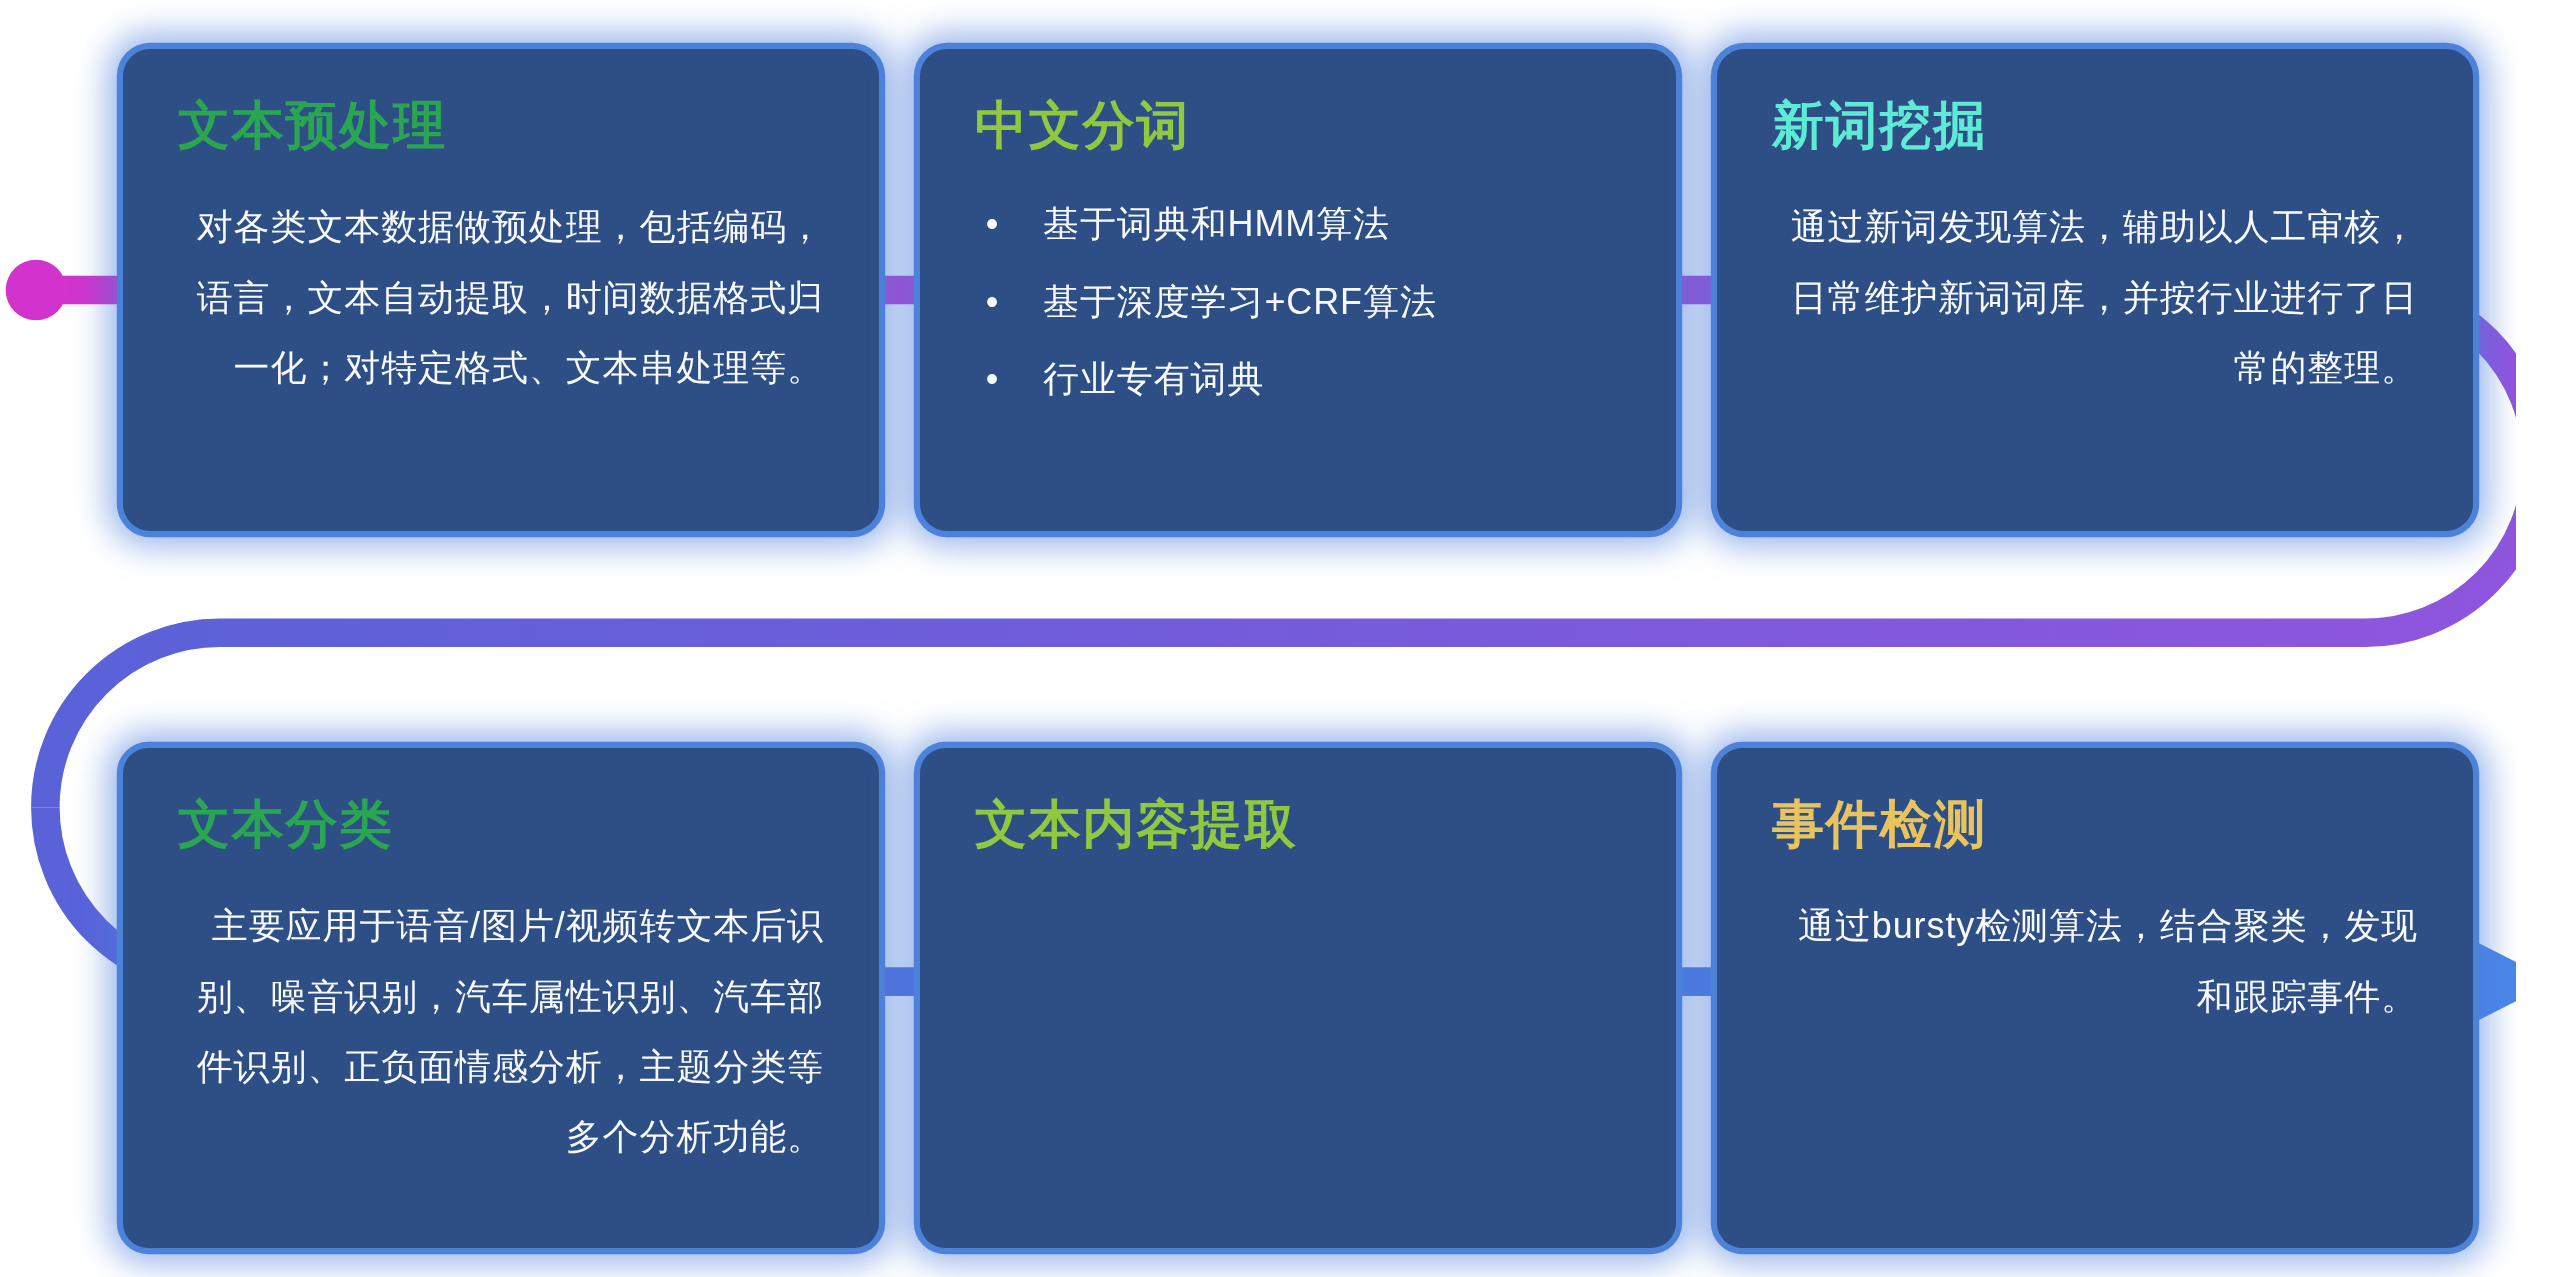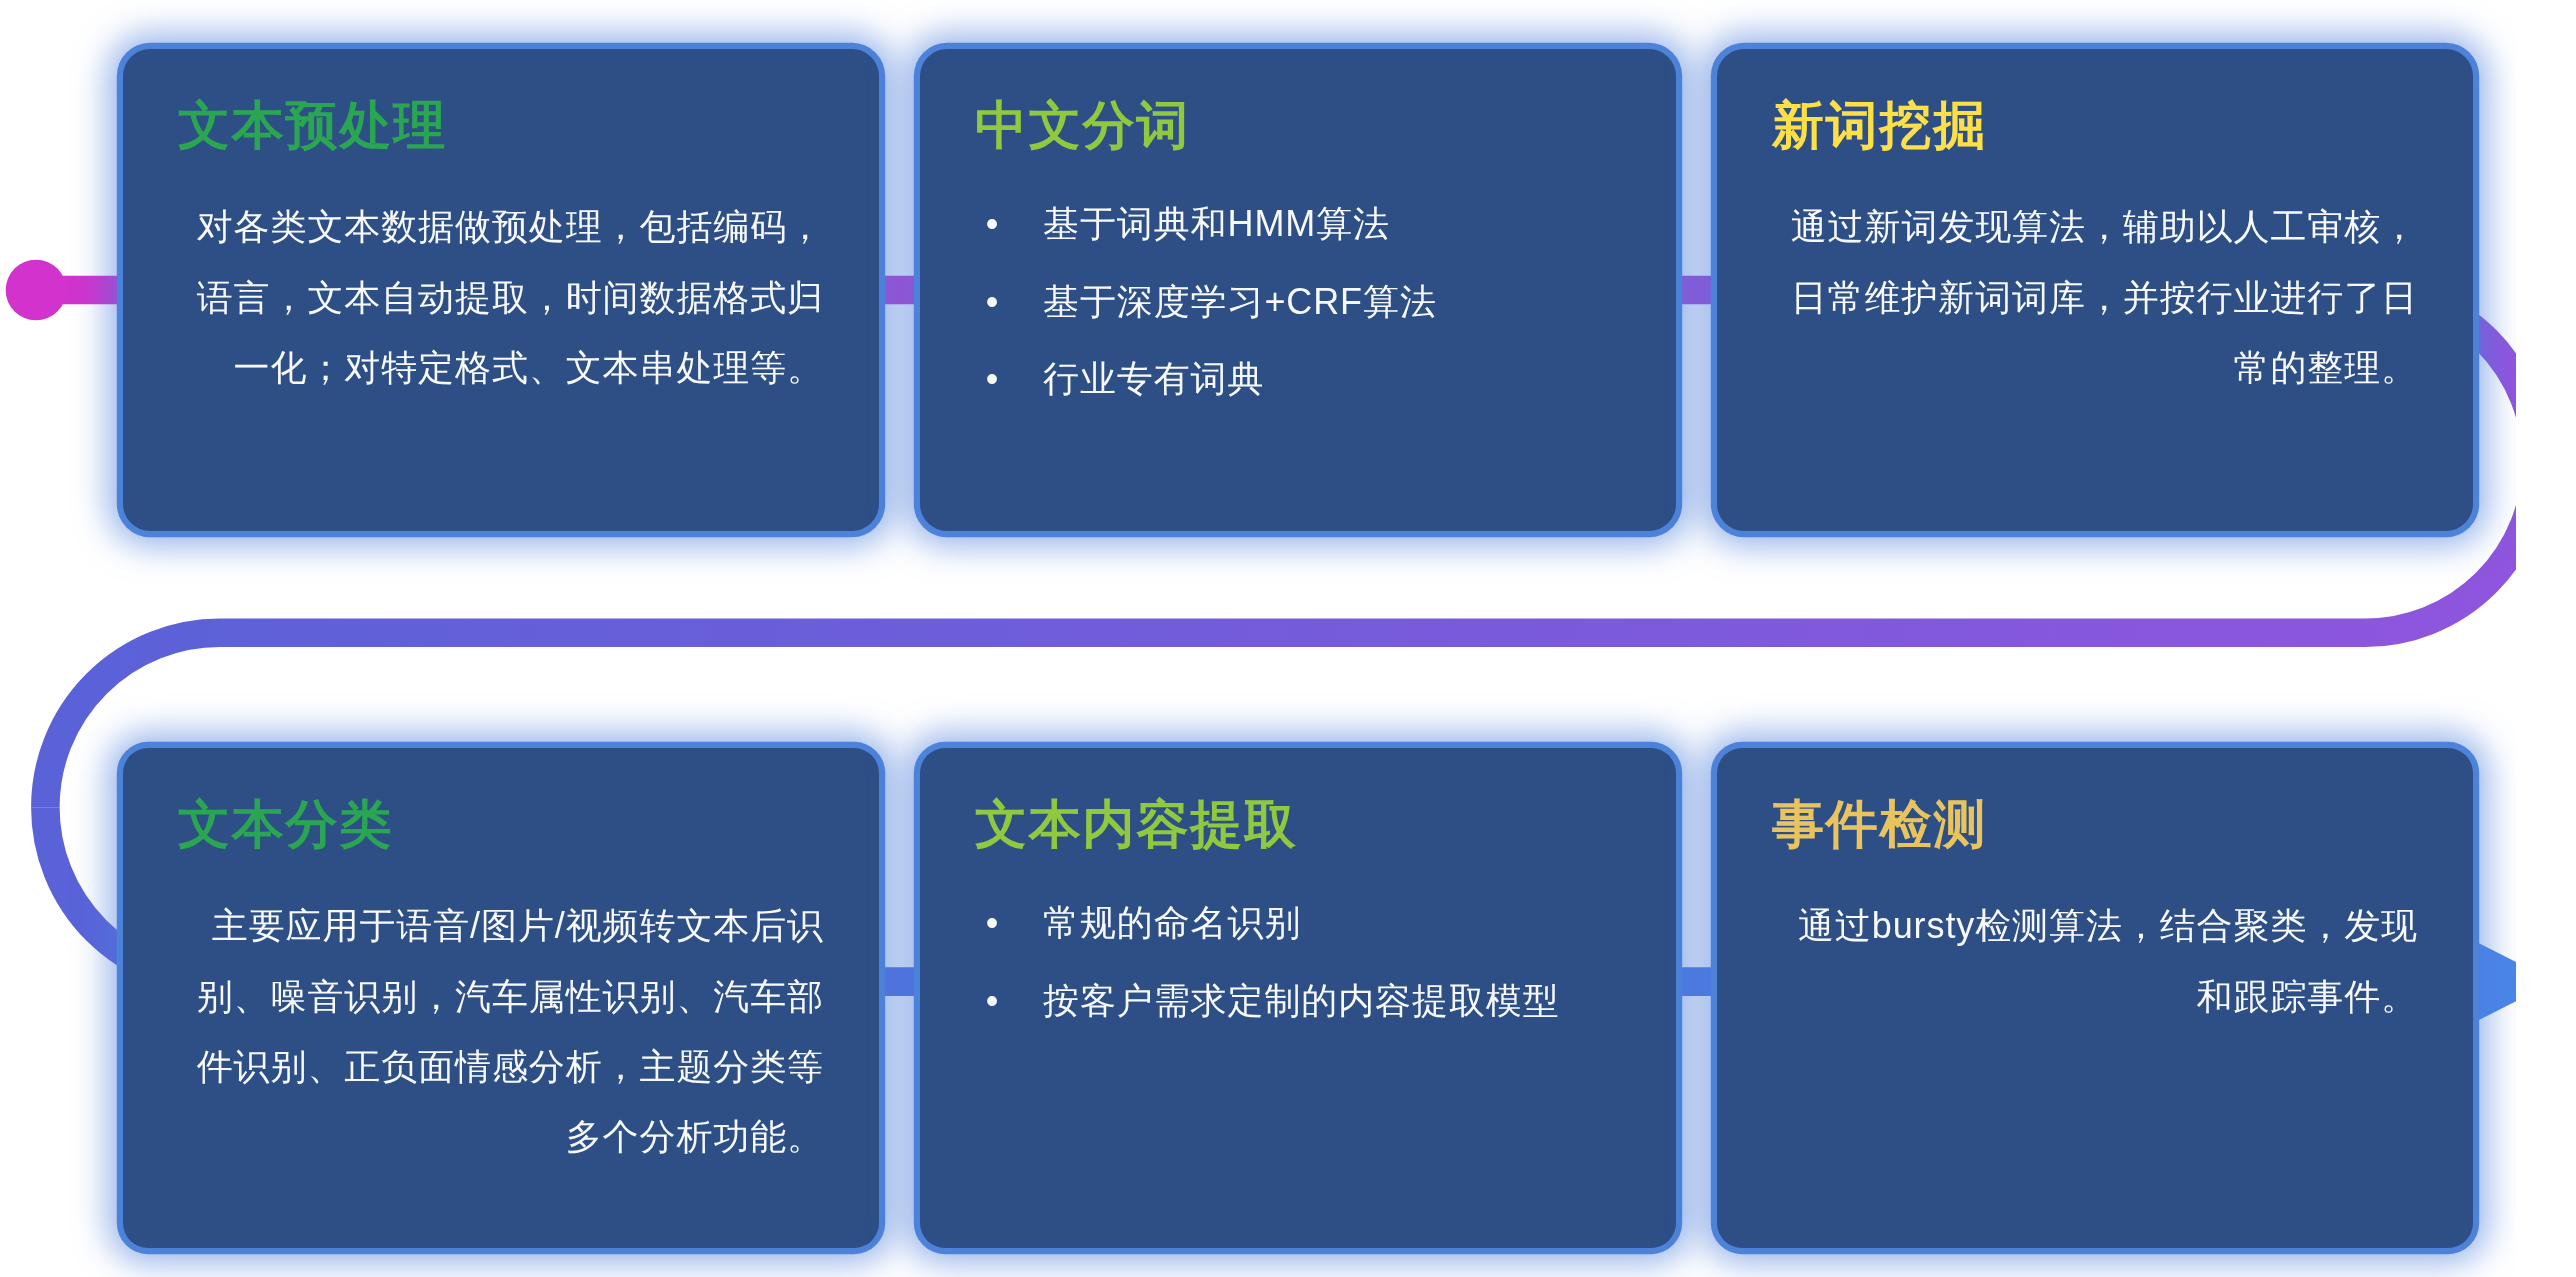--- a/index.html
+++ b/index.html
@@ -115,35 +115,31 @@
   <div class="card row1 col2">
     <h2 class="card-title" style="color: rgb(144, 200, 63);">中文分词</h2>
     <ul class="bullets">
       <li>基于词典和HMM算法</li>
       <li>基于深度学习+CRF算法</li>
       <li>行业专有词典</li>
     </ul>
   </div>
 
   <div class="card row1 col3">
-    <h2 class="card-title" style="color: #fde047;">新词挖掘</h2>
+    <h2 class="card-title" style="color: #5eead4;">新词挖掘</h2>
     <p class="card-body">通过新词发现算法，辅助以人工审核，日常维护新词词库，并按行业进行了日常的整理。</p>
   </div>
 
   <div class="card row2 col1">
     <h2 class="card-title" style="color: rgb(42, 166, 83);">文本分类</h2>
     <p class="card-body">主要应用于语音/图片/视频转文本后识别、噪音识别，汽车属性识别、汽车部件识别、正负面情感分析，主题分类等多个分析功能。</p>
   </div>
 
   <div class="card row2 col2">
     <h2 class="card-title" style="color: rgb(144, 200, 63);">文本内容提取</h2>
-    <ul class="bullets">
-      <li>常规的命名识别</li>
-      <li>按客户需求定制的内容提取模型</li>
-    </ul>
   </div>
 
   <div class="card row2 col3">
     <h2 class="card-title" style="color: rgb(233, 196, 94);">事件检测</h2>
     <p class="card-body">通过bursty检测算法，结合聚类，发现和跟踪事件。</p>
   </div>
 
 </div>
 
 

